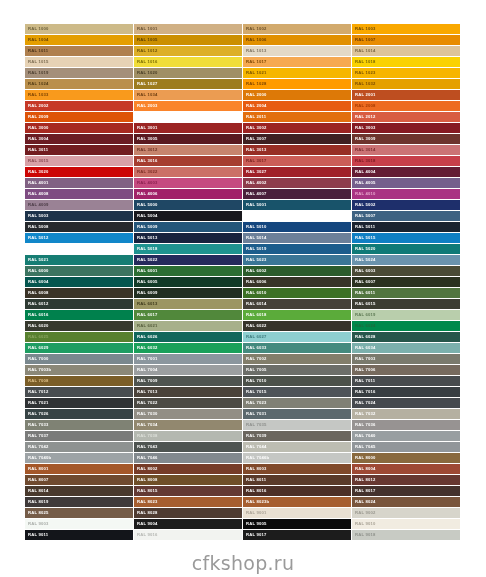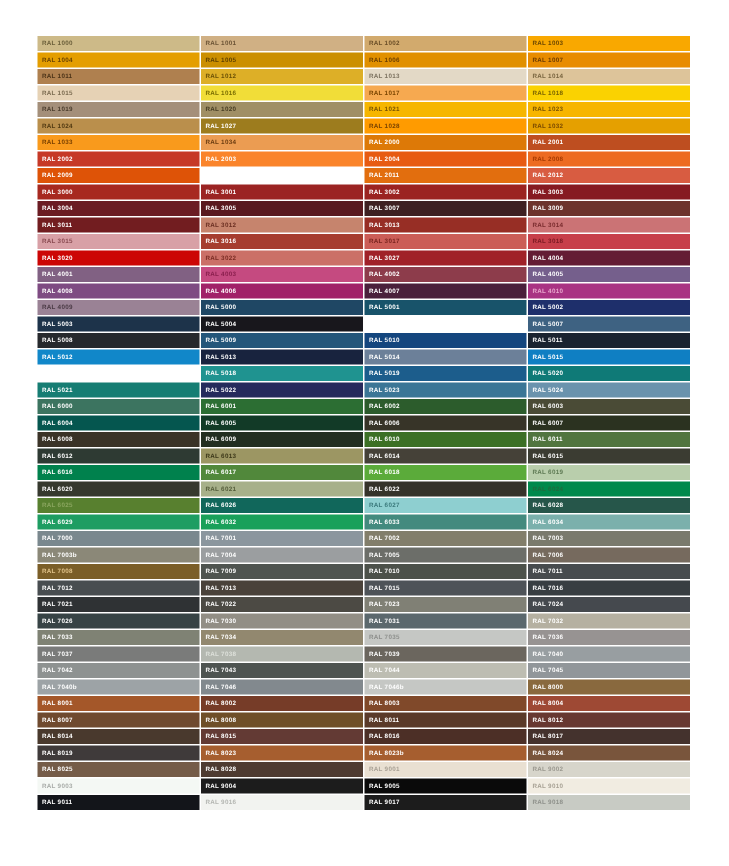--- a/index.html
+++ b/index.html
@@ -233,14 +233,15 @@
       <div class="swatch" style="background: rgb(244, 248, 244); color: rgb(168, 172, 168);">RAL 9003</div>
       <div class="swatch" style="background: rgb(28, 28, 28); color: rgb(255, 255, 255);">RAL 9004</div>
       <div class="swatch" style="background: rgb(10, 10, 10); color: rgb(255, 255, 255);">RAL 9005</div>
       <div class="swatch" style="background: rgb(241, 236, 225); color: rgb(168, 162, 149);">RAL 9010</div>
       <div class="swatch" style="background: rgb(19, 21, 26); color: rgb(255, 255, 255);">RAL 9011</div>
       <div class="swatch" style="background: rgb(242, 243, 240); color: rgb(180, 182, 178);">RAL 9016</div>
       <div class="swatch" style="background: rgb(28, 28, 28); color: rgb(255, 255, 255);">RAL 9017</div>
       <div class="swatch" style="background: rgb(200, 203, 196); color: rgb(142, 145, 139);">RAL 9018</div>
     </div>
 
+  <div id="watermark">cfkshop.ru</div>
 
 </div>
 
 </body></html>

